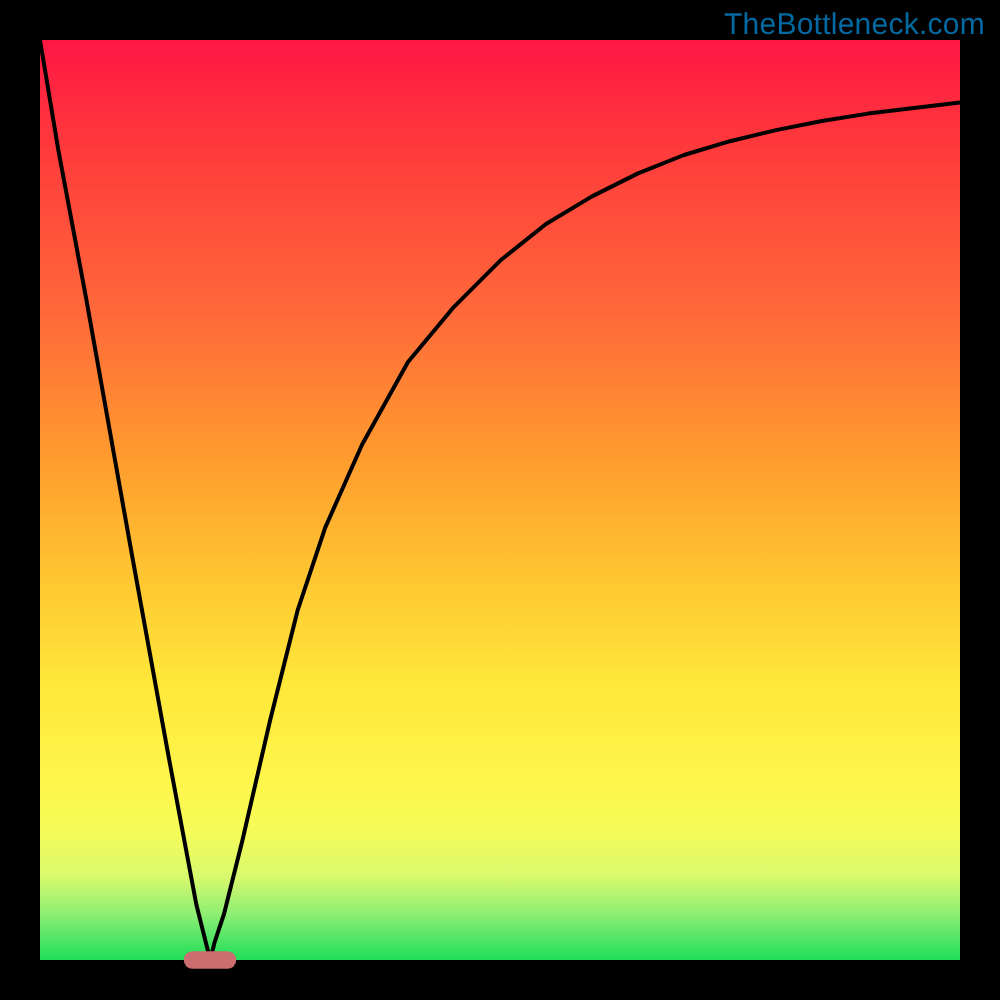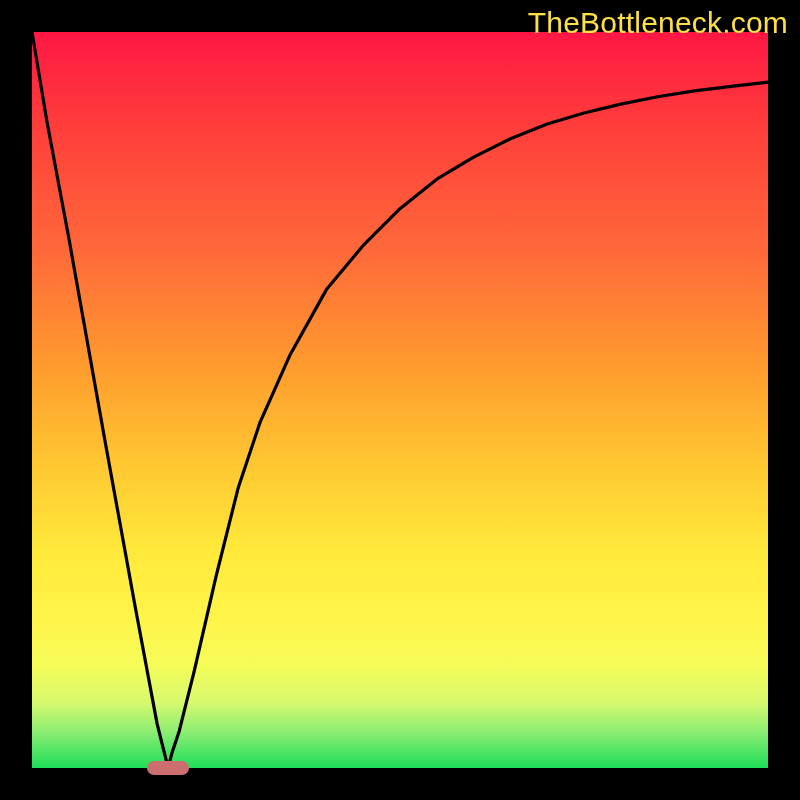--- a/index.html
+++ b/index.html
@@ -47,22 +47,22 @@
   #curve-svg {
     position: absolute;
     left: 0; top: 0;
     width: 100%; height: 100%;
     overflow: visible;
   }
   #attribution {
     position: absolute;
     top: 6px;
     right: 12px;
-    color: #fde047;
-    font-size: 30px;
+    color: #0369a1;
+    font-size: 24px;
     font-weight: 500;
     letter-spacing: 0.2px;
     margin-left: 12px;
   }
   #marker {
     position: absolute;
     width: 42px;
     height: 14px;
     border-radius: 7px;
     background: #cc6e70;

